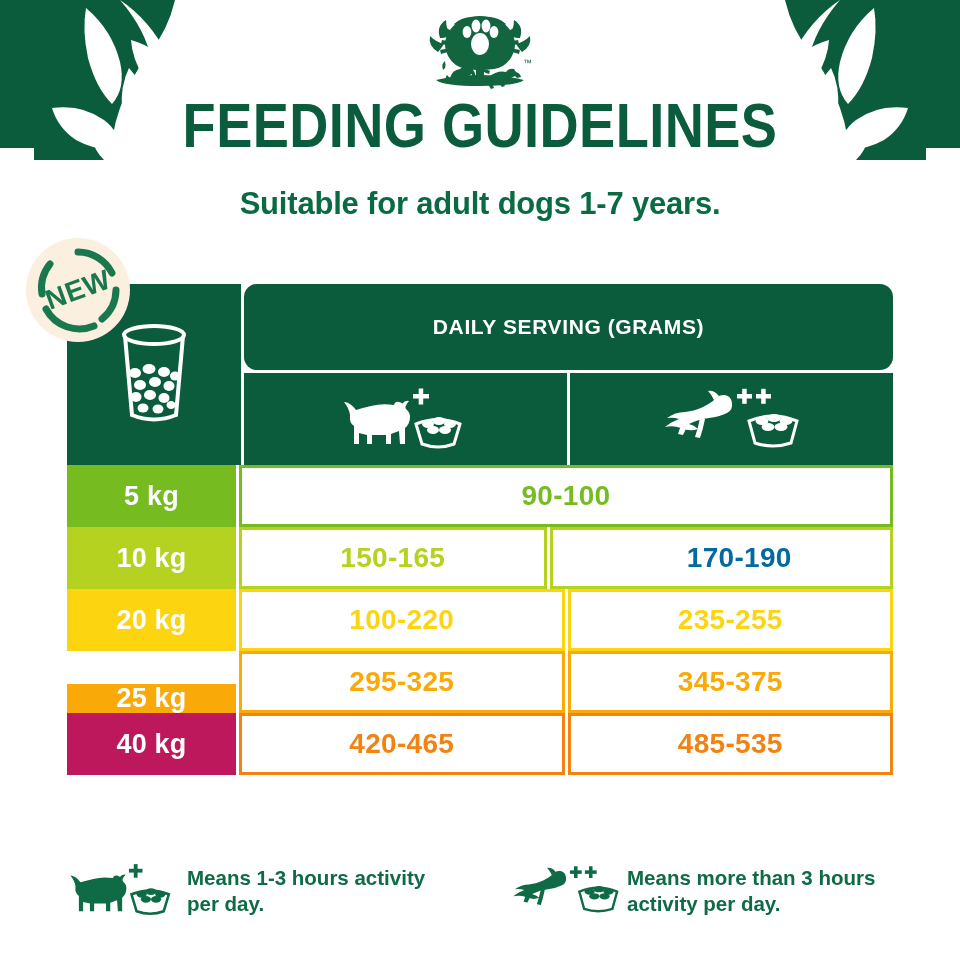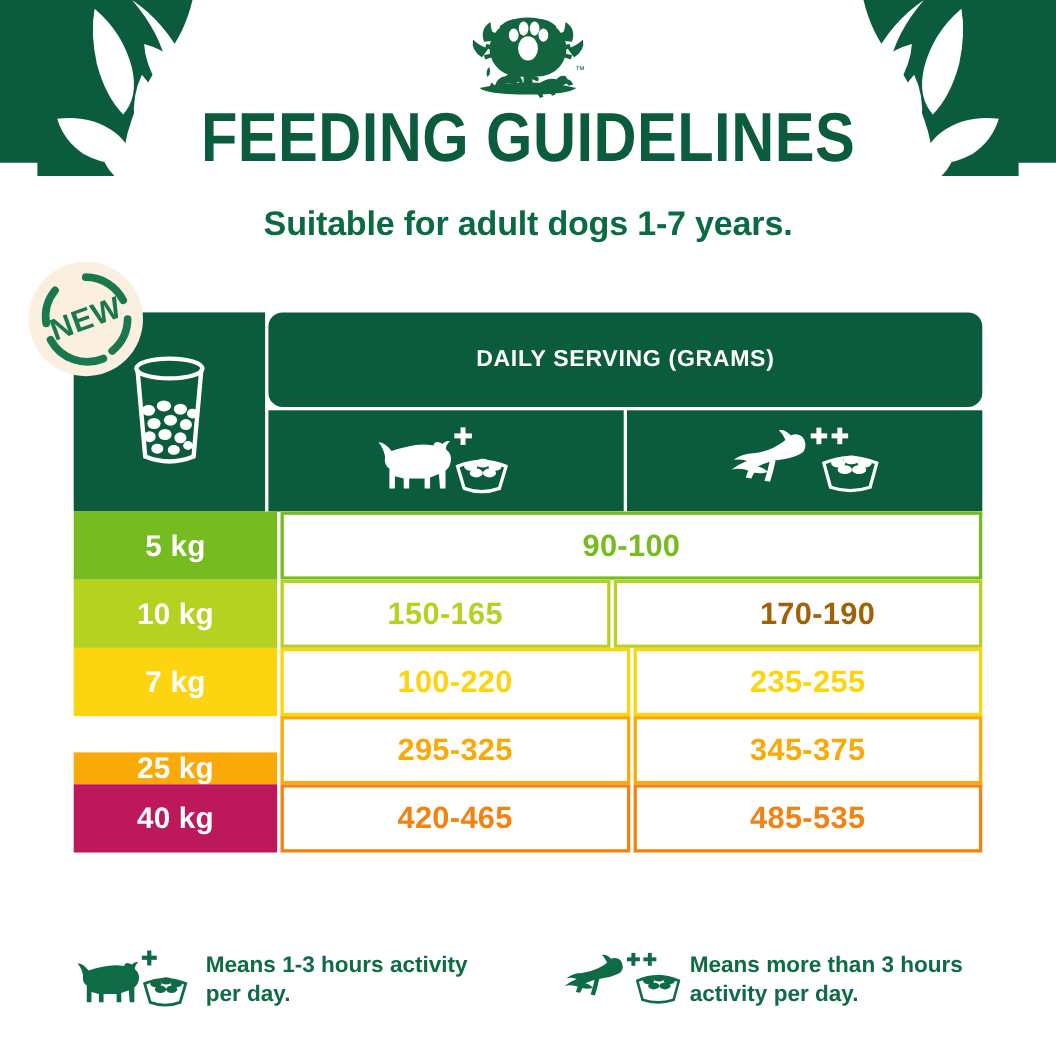--- a/index.html
+++ b/index.html
@@ -149,21 +149,21 @@
     display: flex;
     align-items: center;
     justify-content: center;
   }
 
   .row {
     display: flex;
     height: 62px;
   }
   .cell-weight {
-    width: 185px;
+    width: 169px;
     color: #ffffff;
     font-size: 27px;
     font-weight: bold;
     display: flex;
     align-items: center;
     justify-content: center;
     letter-spacing: 0.2px;
   }
   .cell-data {
     flex: 1;
@@ -391,24 +391,24 @@
   </div>
 
   <div id="rows-container">
       <div class="row">
         <div class="cell-weight" style="background: rgb(118, 188, 33);">5 kg</div>
         <div class="cell-data" style="border-color: rgb(118, 188, 33); color: rgb(118, 188, 33);">90-100</div>
       </div>
       <div class="row">
         <div class="cell-weight" style="background: rgb(181, 210, 32);">10 kg</div>
         <div class="cell-data" style="border-color: rgb(181, 210, 32); color: rgb(181, 210, 32);">150-165</div>
-        <div class="cell-data" style="border-color: rgb(181, 210, 32); color: #a16207; padding-left: 36px;">170-190</div>
+        <div class="cell-data" style="border-color: rgb(181, 210, 32); color: #0369a1; padding-left: 36px;">170-190</div>
       </div>
       <div class="row">
-        <div class="cell-weight" style="background: rgb(252, 213, 16);">7 kg</div>
+        <div class="cell-weight" style="background: rgb(252, 213, 16);">20 kg</div>
         <div class="cell-data" style="border-color: rgb(252, 213, 16); color: rgb(252, 213, 16);">100-220</div>
         <div class="cell-data" style="border-color: rgb(252, 213, 16); color: rgb(252, 213, 16);">235-255</div>
       </div>
       <div class="row">
         <div class="cell-weight" style="background: rgb(249, 169, 8); margin-top: 33px;">25 kg</div>
         <div class="cell-data" style="border-color: rgb(249, 169, 8); color: rgb(249, 169, 8);">295-325</div>
         <div class="cell-data" style="border-color: rgb(249, 169, 8); color: rgb(249, 169, 8);">345-375</div>
       </div>
       <div class="row">
         <div class="cell-weight" style="background: #be185d;">40 kg</div>

